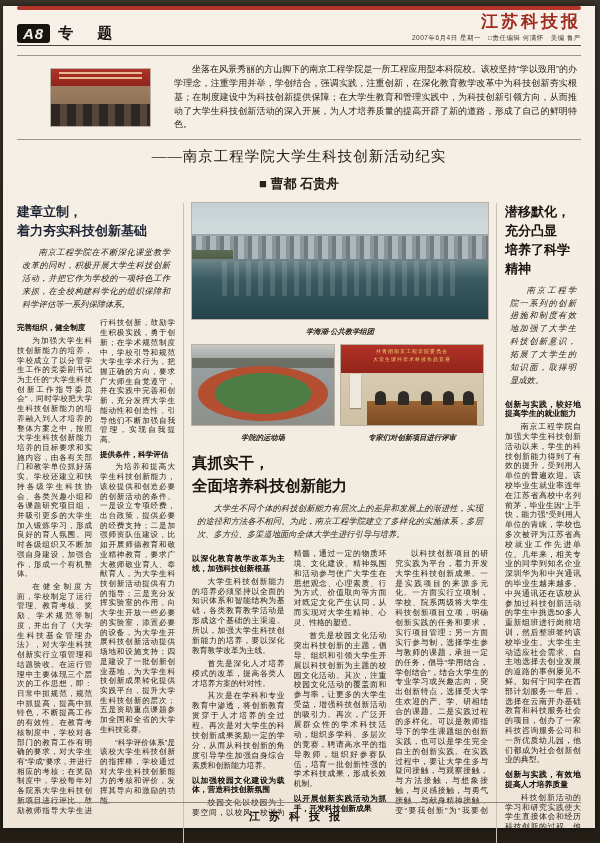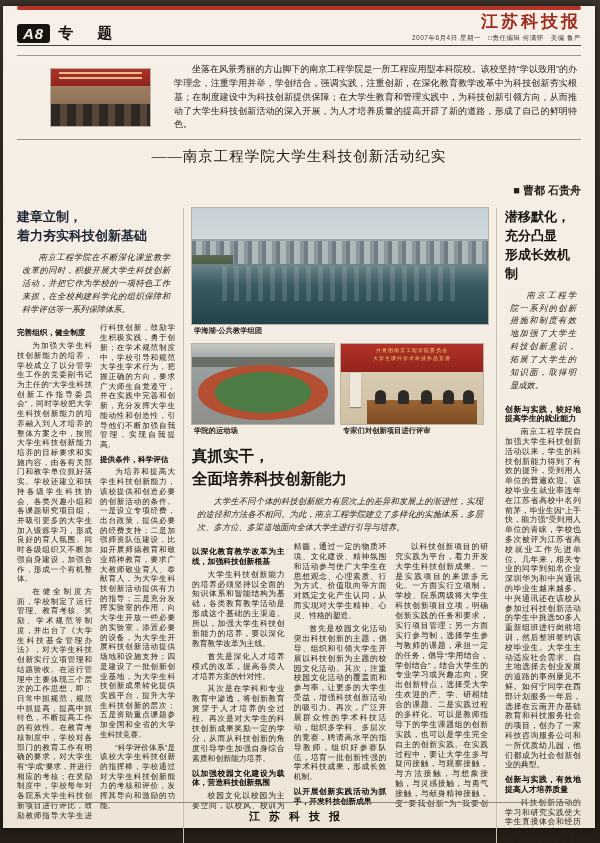--- a/index.html
+++ b/index.html
@@ -35,21 +35,21 @@
     background:linear-gradient(180deg,#b03328,#8e241c);}
   .intro-photo .banner i{display:block;height:2px;margin:3px 8px 0;background:rgba(255,235,180,.75);}
   .intro-photo .crowd{position:absolute;bottom:0;left:0;right:0;height:38%;
     background:repeating-linear-gradient(90deg,#2f2722 0 9px,#55453a 9px 16px);}
   .intro-text{font-size:9px;line-height:1.55;color:#26211b;text-align:justify;text-indent:2em;flex:1;}
   
   .headline{font-family:"Liberation Serif","DejaVu Serif",serif;font-weight:bold;
     font-size:28px;letter-spacing:1px;color:#17130f;text-align:center;margin-top:12px;}
   .subtitle{font-family:"Liberation Serif","DejaVu Serif",serif;
     font-size:14.5px;color:#24201a;text-align:center;margin-top:7px;letter-spacing:1px;}
-  .byline{font-size:11px;color:#26211b;text-align:right;margin-top:17px;font-weight:bold;}
+  .byline{font-size:13px;color:#26211b;text-align:center;margin-top:9px;font-weight:bold;}
   
   .grid{display:flex;margin-top:10px;gap:0;}
   .col-left{width:158px;flex:0 0 auto;padding-right:8px;}
   .col-mid{width:296px;flex:0 0 auto;padding:0 8px;border-left:1px solid #c8c0b1;border-right:1px solid #c8c0b1;}
   .col-right{width:102px;flex:1;padding-left:8px;}
   .sec-heading{font-family:"Liberation Serif","DejaVu Serif",serif;font-weight:bold;color:#1c2433;line-height:1.45;}
   .col-left .sec-heading{font-size:13px;}
   .col-right .sec-heading{font-size:13px;color:#17130f;}
   .mid-heading{font-size:15.5px;color:#17130f;}
   .lead{font-style:italic;font-size:8.3px;line-height:1.55;color:#26211b;text-align:justify;
@@ -68,21 +68,21 @@
   .main-photo .sky{position:absolute;inset:0 0 52% 0;background:linear-gradient(180deg,#c5d0d5 0%,#dce2e0 100%);}
   .main-photo .building{position:absolute;left:0;right:0;top:26%;height:28%;
     background:repeating-linear-gradient(90deg,#6f7c83 0 4px,#aeb8ba 4px 10px,#8a969b 10px 14px);
     border-top:2px solid #9aa6a9;border-bottom:3px solid #55646b;}
   .main-photo .trees{position:absolute;left:0;top:40%;width:14%;height:16%;
     background:linear-gradient(180deg,#5d6b52,#44523e);}
   .main-photo .water{position:absolute;inset:48% 0 0 0;
     background:linear-gradient(180deg,#6e868a 0%,#3a5a62 35%,#24424a 100%);}
   .main-photo .reflect{position:absolute;inset:50% 10% 20% 10%;
     background:repeating-linear-gradient(90deg,rgba(190,200,200,.20) 0 5px,transparent 5px 12px);}
-  .caption{font-size:7.3px;color:#2a251e;text-align:left;margin:2px 2px 0;font-weight:bold;}
+  .caption{font-size:7.3px;color:#2a251e;text-align:center;margin:8px 2px 0;font-weight:bold;font-style:italic;}
   .photo-row{display:flex;gap:7px;margin-top:8px;}
   .photo-row .half{width:142px;}
   .stadium-photo{width:100%;height:80px;background:linear-gradient(180deg,#c6c9c2 0%,#9aa0a2 22%,#8d8f8a 100%);}
   .stadium-photo .stands{position:absolute;left:0;right:0;top:16%;height:12%;background:#6b6f66;}
   .stadium-photo .track{position:absolute;left:4%;right:4%;top:26%;bottom:6%;border-radius:50%;
     background:radial-gradient(ellipse at center,#4d7c44 0 52%,#b44f31 53% 100%);}
   .meeting-photo{width:100%;height:80px;background:linear-gradient(180deg,#dcd0b8 0%,#cfc0a4 100%);}
   .meeting-photo .banner{position:absolute;top:0;left:0;right:0;height:34%;
     background:linear-gradient(180deg,#b23227,#92241b);color:#f2d470;
     font-size:5px;line-height:1.6;text-align:center;overflow:hidden;letter-spacing:1px;padding-top:2px;box-sizing:border-box;}
@@ -199,21 +199,21 @@
         <p>首先是校园文化活动突出科技创新的主题，倡导、组织和引领大学生开展以科技创新为主题的校园文化活动。其次，注重校园文化活动的覆盖面和参与率，让更多的大学生受益，增强科技创新活动的吸引力。再次，广泛开展群众性的学术科技活动，组织多学科、多层次的竞赛，聘请高水平的指导教师，组织好参赛队伍，培育一批创新性强的学术科技成果，形成长效机制。</p>
         <p class="subhead">以开展创新实践活动为抓手，开发科技创新成果</p>
         <p>以科技创新项目的研究实践为平台，着力开发大学生科技创新成果。一是实践项目的来源多元化。一方面实行立项制，学校、院系两级将大学生科技创新项目立项，明确创新实践的任务和要求，实行项目管理；另一方面实行参与制，选择学生参与教师的课题，承担一定的任务，倡导“学用结合，学创结合”，结合大学生的专业学习或兴趣志向，突出创新特点，选择受大学生欢迎的产、学、研相结合的课题。二是实践过程的多样化。可以是教师指导下的学生课题组的创新实践，也可以是学生完全自主的创新实践。在实践过程中，要让大学生多与疑问接触，与观察接触，与方法接触，与想象接触，与灵感接触，与勇气接触，与献身精神接触，变“要我创新”为“我要创新”。三是发掘和培养骨干，组建大学生科技创新项目研究团队，进行重点扶持和培养，发挥其示范和辐射作用。</p>
       </div>
     </div>
 
     <div class="col-right">
       <div class="sec-heading">
         <div>潜移默化，</div>
         <div>充分凸显</div>
-        <div>形成长效机制</div>
+        <div>培养了科学精神</div>
       </div>
       <div class="lead">南京工程学院一系列的创新措施和制度有效地加强了大学生科技创新意识，拓展了大学生的知识面，取得明显成效。</div>
       <div class="bodycols right-flow">
         <p class="subhead">创新与实践，较好地提高学生的就业能力</p>
         <p>南京工程学院自加强大学生科技创新活动以来，学生的科技创新能力得到了有效的提升，受到用人单位的普遍欢迎。该校毕业生就业率连年在江苏省高校中名列前茅，毕业生因“上手快，能力强”受到用人单位的青睐，学校也多次被评为江苏省高校就业工作先进单位。几年来，相关专业的同学到知名企业深圳华为和中兴通讯的毕业生越来越多。中兴通讯还在该校从参加过科技创新活动的学生中挑选50多人重新组班进行岗前培训，然后整班签约该校毕业生。大学生主动适应社会需求、自主地选择去创业发展的道路的事例屡见不鲜。如何宁同学在西部计划服务一年后，选择在云南开办基础教育和科技服务社会的项目，创办了一家科技咨询服务公司和一所优质幼儿园，他们都成为社会创新创业的典型。</p>
         <p class="subhead">创新与实践，有效地提高人才培养质量</p>
         <p>科技创新活动的学习和研究实践使大学生直接体会和经历科技创新的过程，他们努力将书本知识和课堂知识运用于科技创新的实践；反之，如果感受到自己知识储备的不足，会促进其自觉补充未知的知识，会跨专业、跨学科找老师请教学术问题，不断完善自己的知识结构，培养了科学精神，提高了创新能力，有力地推动了学校的学风建设，也为该校人才培养质量的提高起到了很好的牵引作用。</p>
 
       </div>
     </div>

